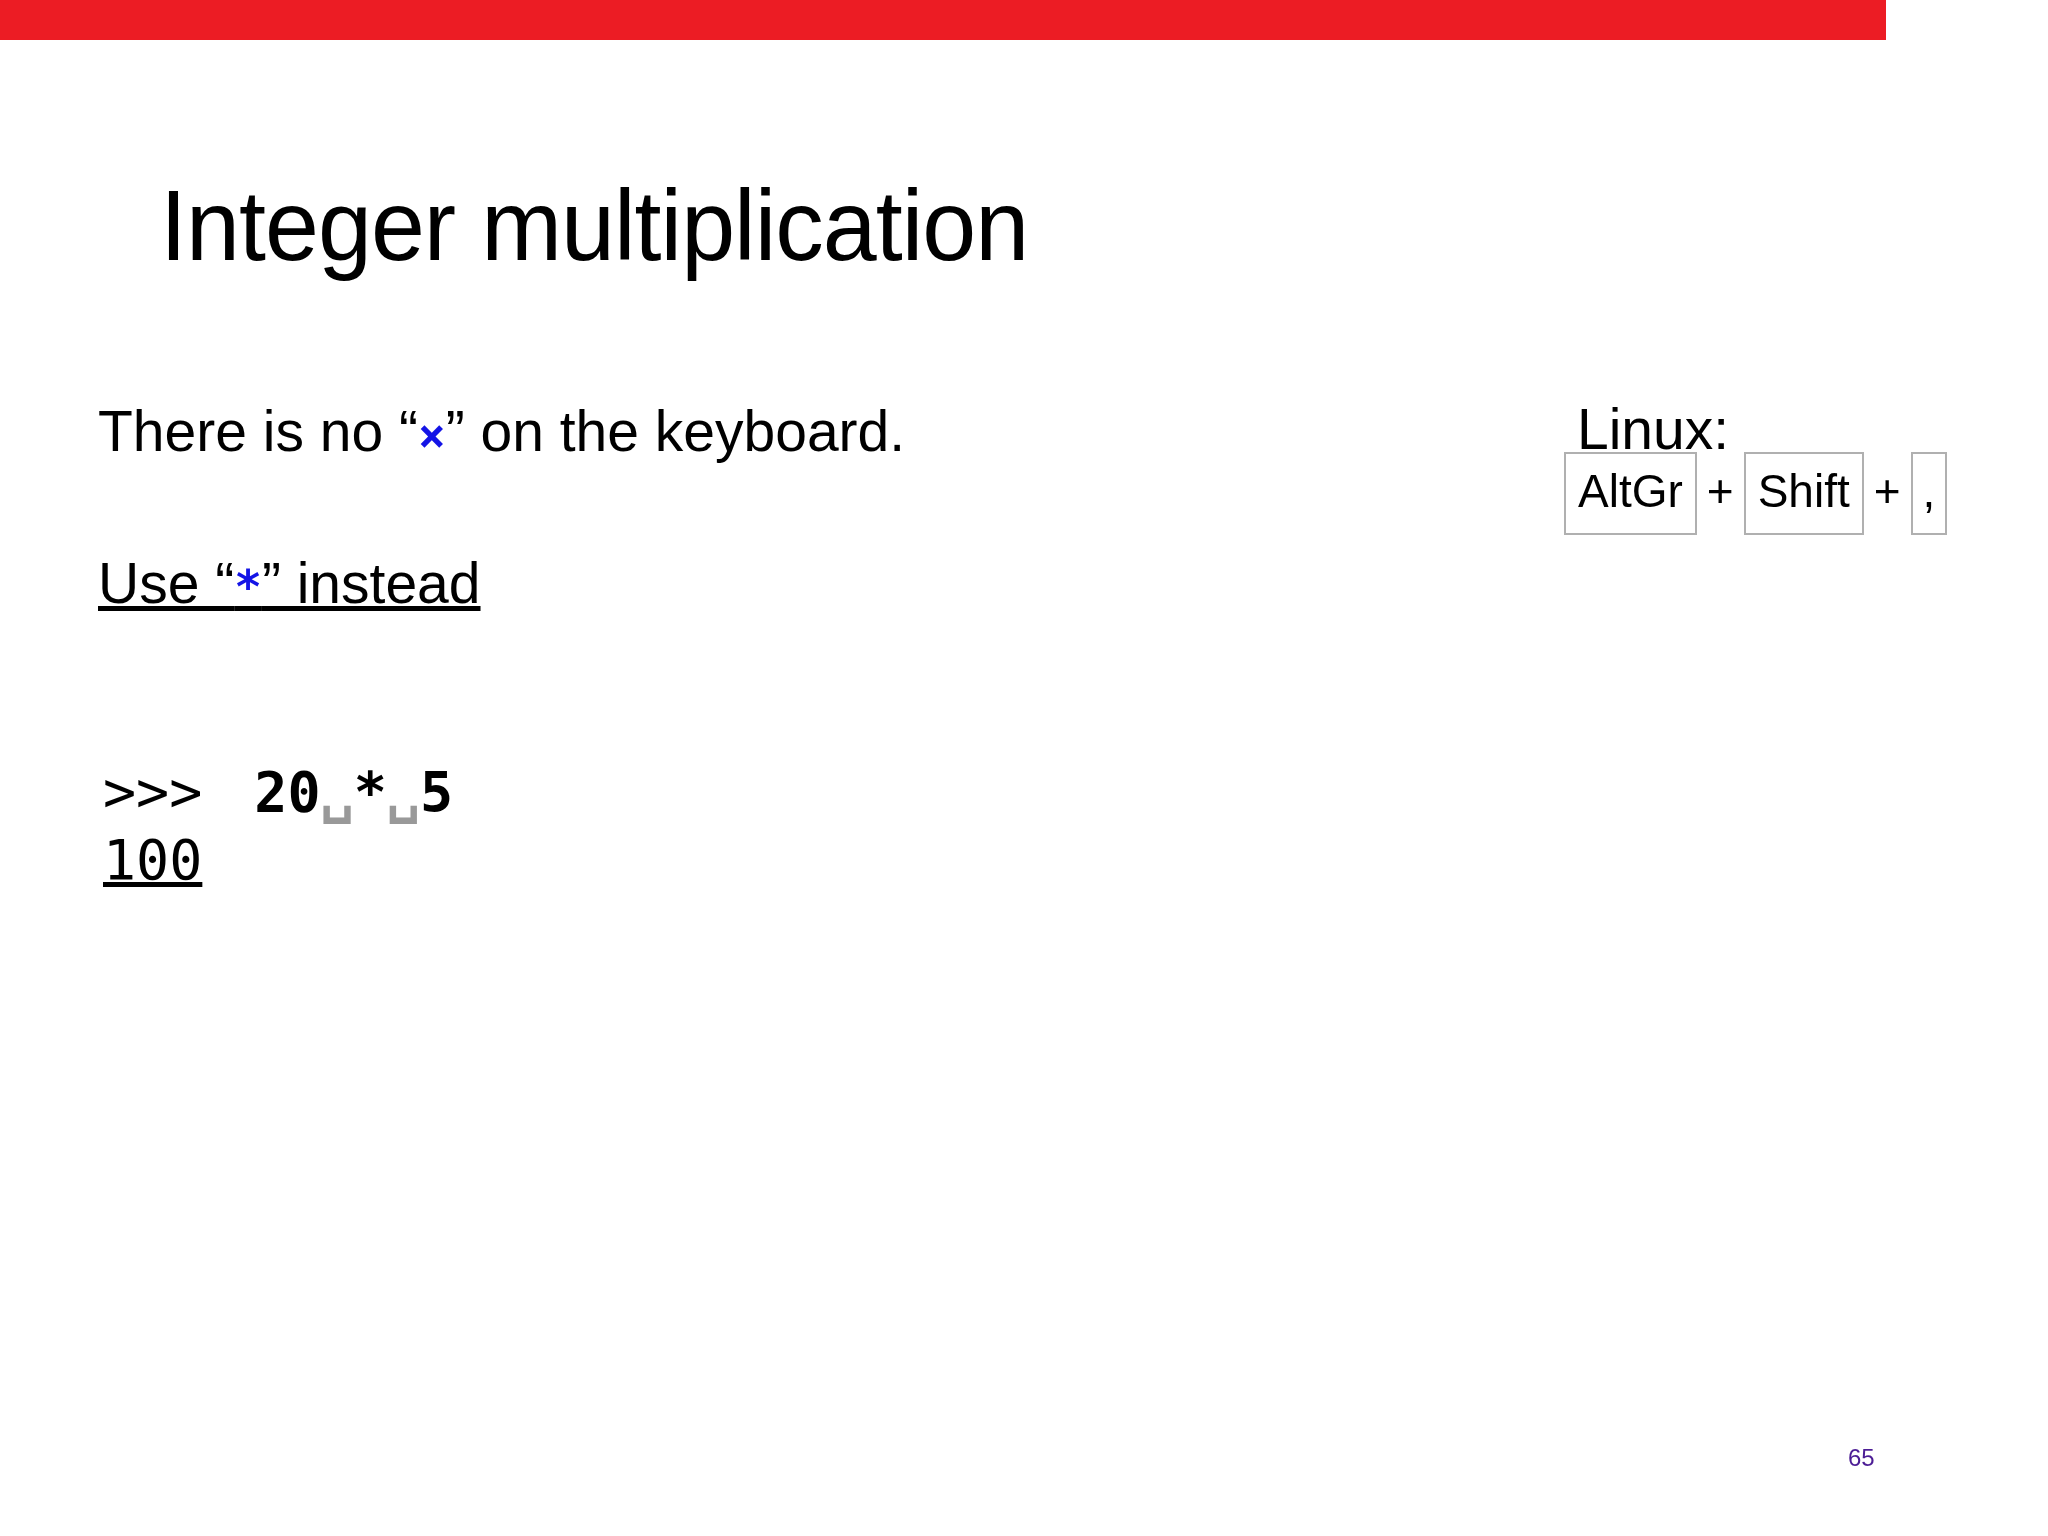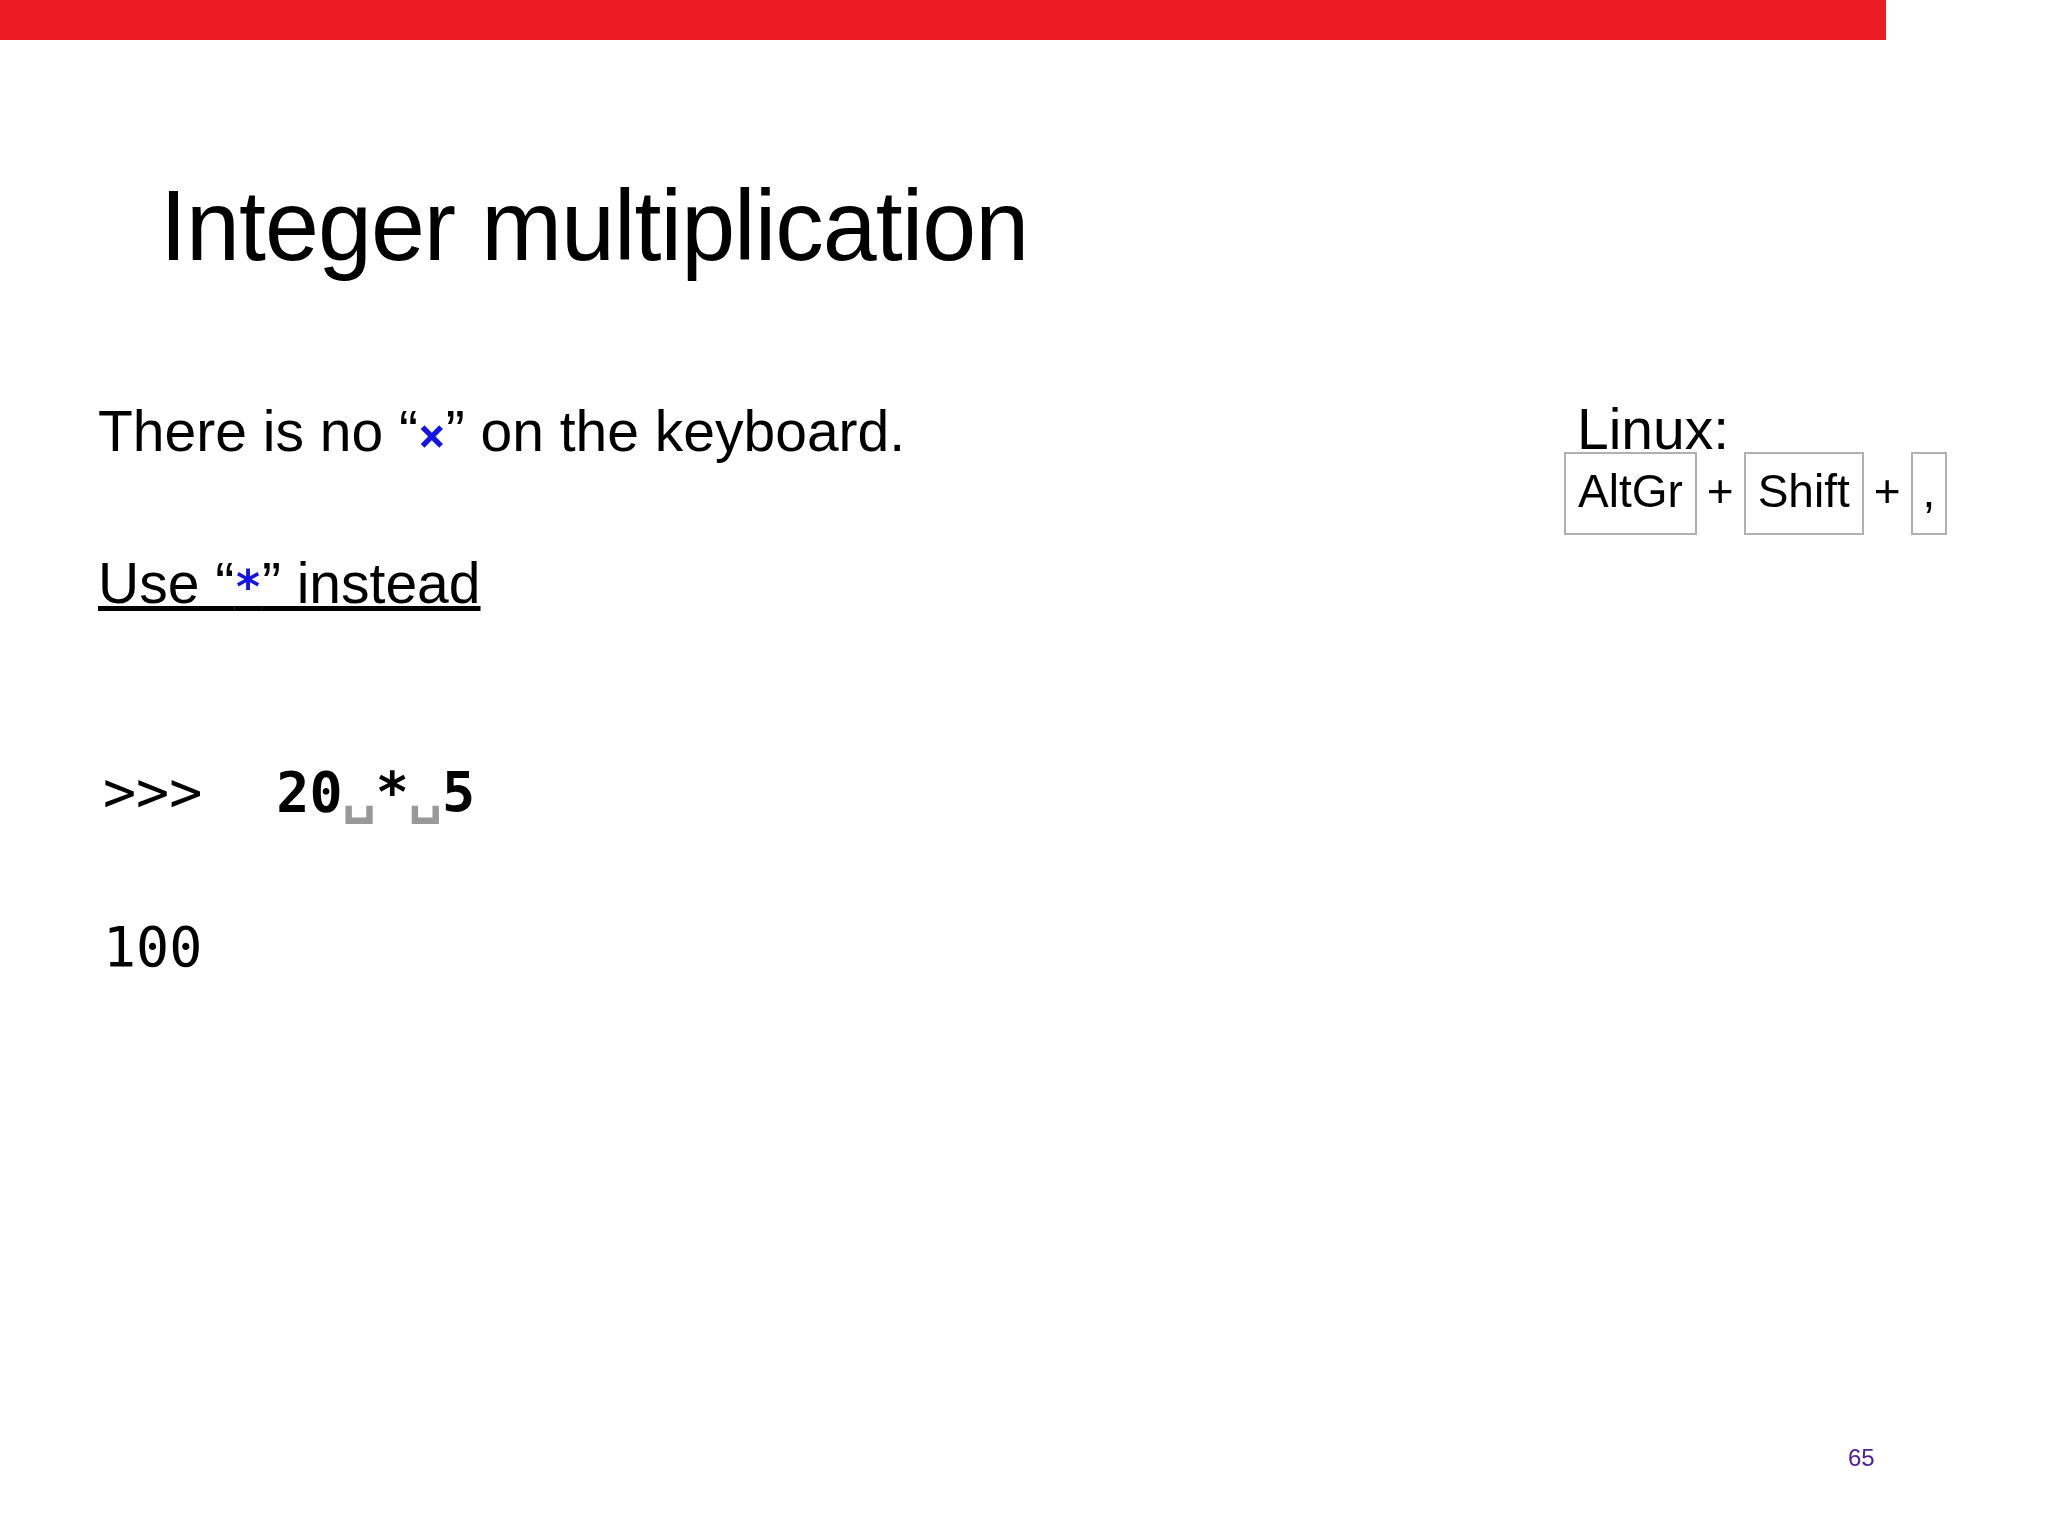--- a/index.html
+++ b/index.html
@@ -76,24 +76,24 @@
   .key-comma { padding: 12px 10px 16px 10px; }
 
   .code-line {
     position: absolute;
     font-family: "DejaVu Sans Mono", monospace;
     font-size: 55px;
     color: #000000;
     white-space: pre;
   }
   .code-input  { left: 103px; top: 760px; }
-  .code-output { left: 103px; top: 915px; }
+  .code-output { left: 103px; top: 828px; text-decoration: underline; }
   .code-prompt { font-weight: normal; }
   .tok { font-weight: bold; }
-  .tok-first { margin-left: 74px; }
+  .tok-first { margin-left: 52px; }
   .sp {
     font-weight: bold;
     color: #999999;
   }
 
   .page-number {
     position: absolute;
     left: 1848px; top: 1444px;
     font-size: 24px;
     color: #4c1d95;

